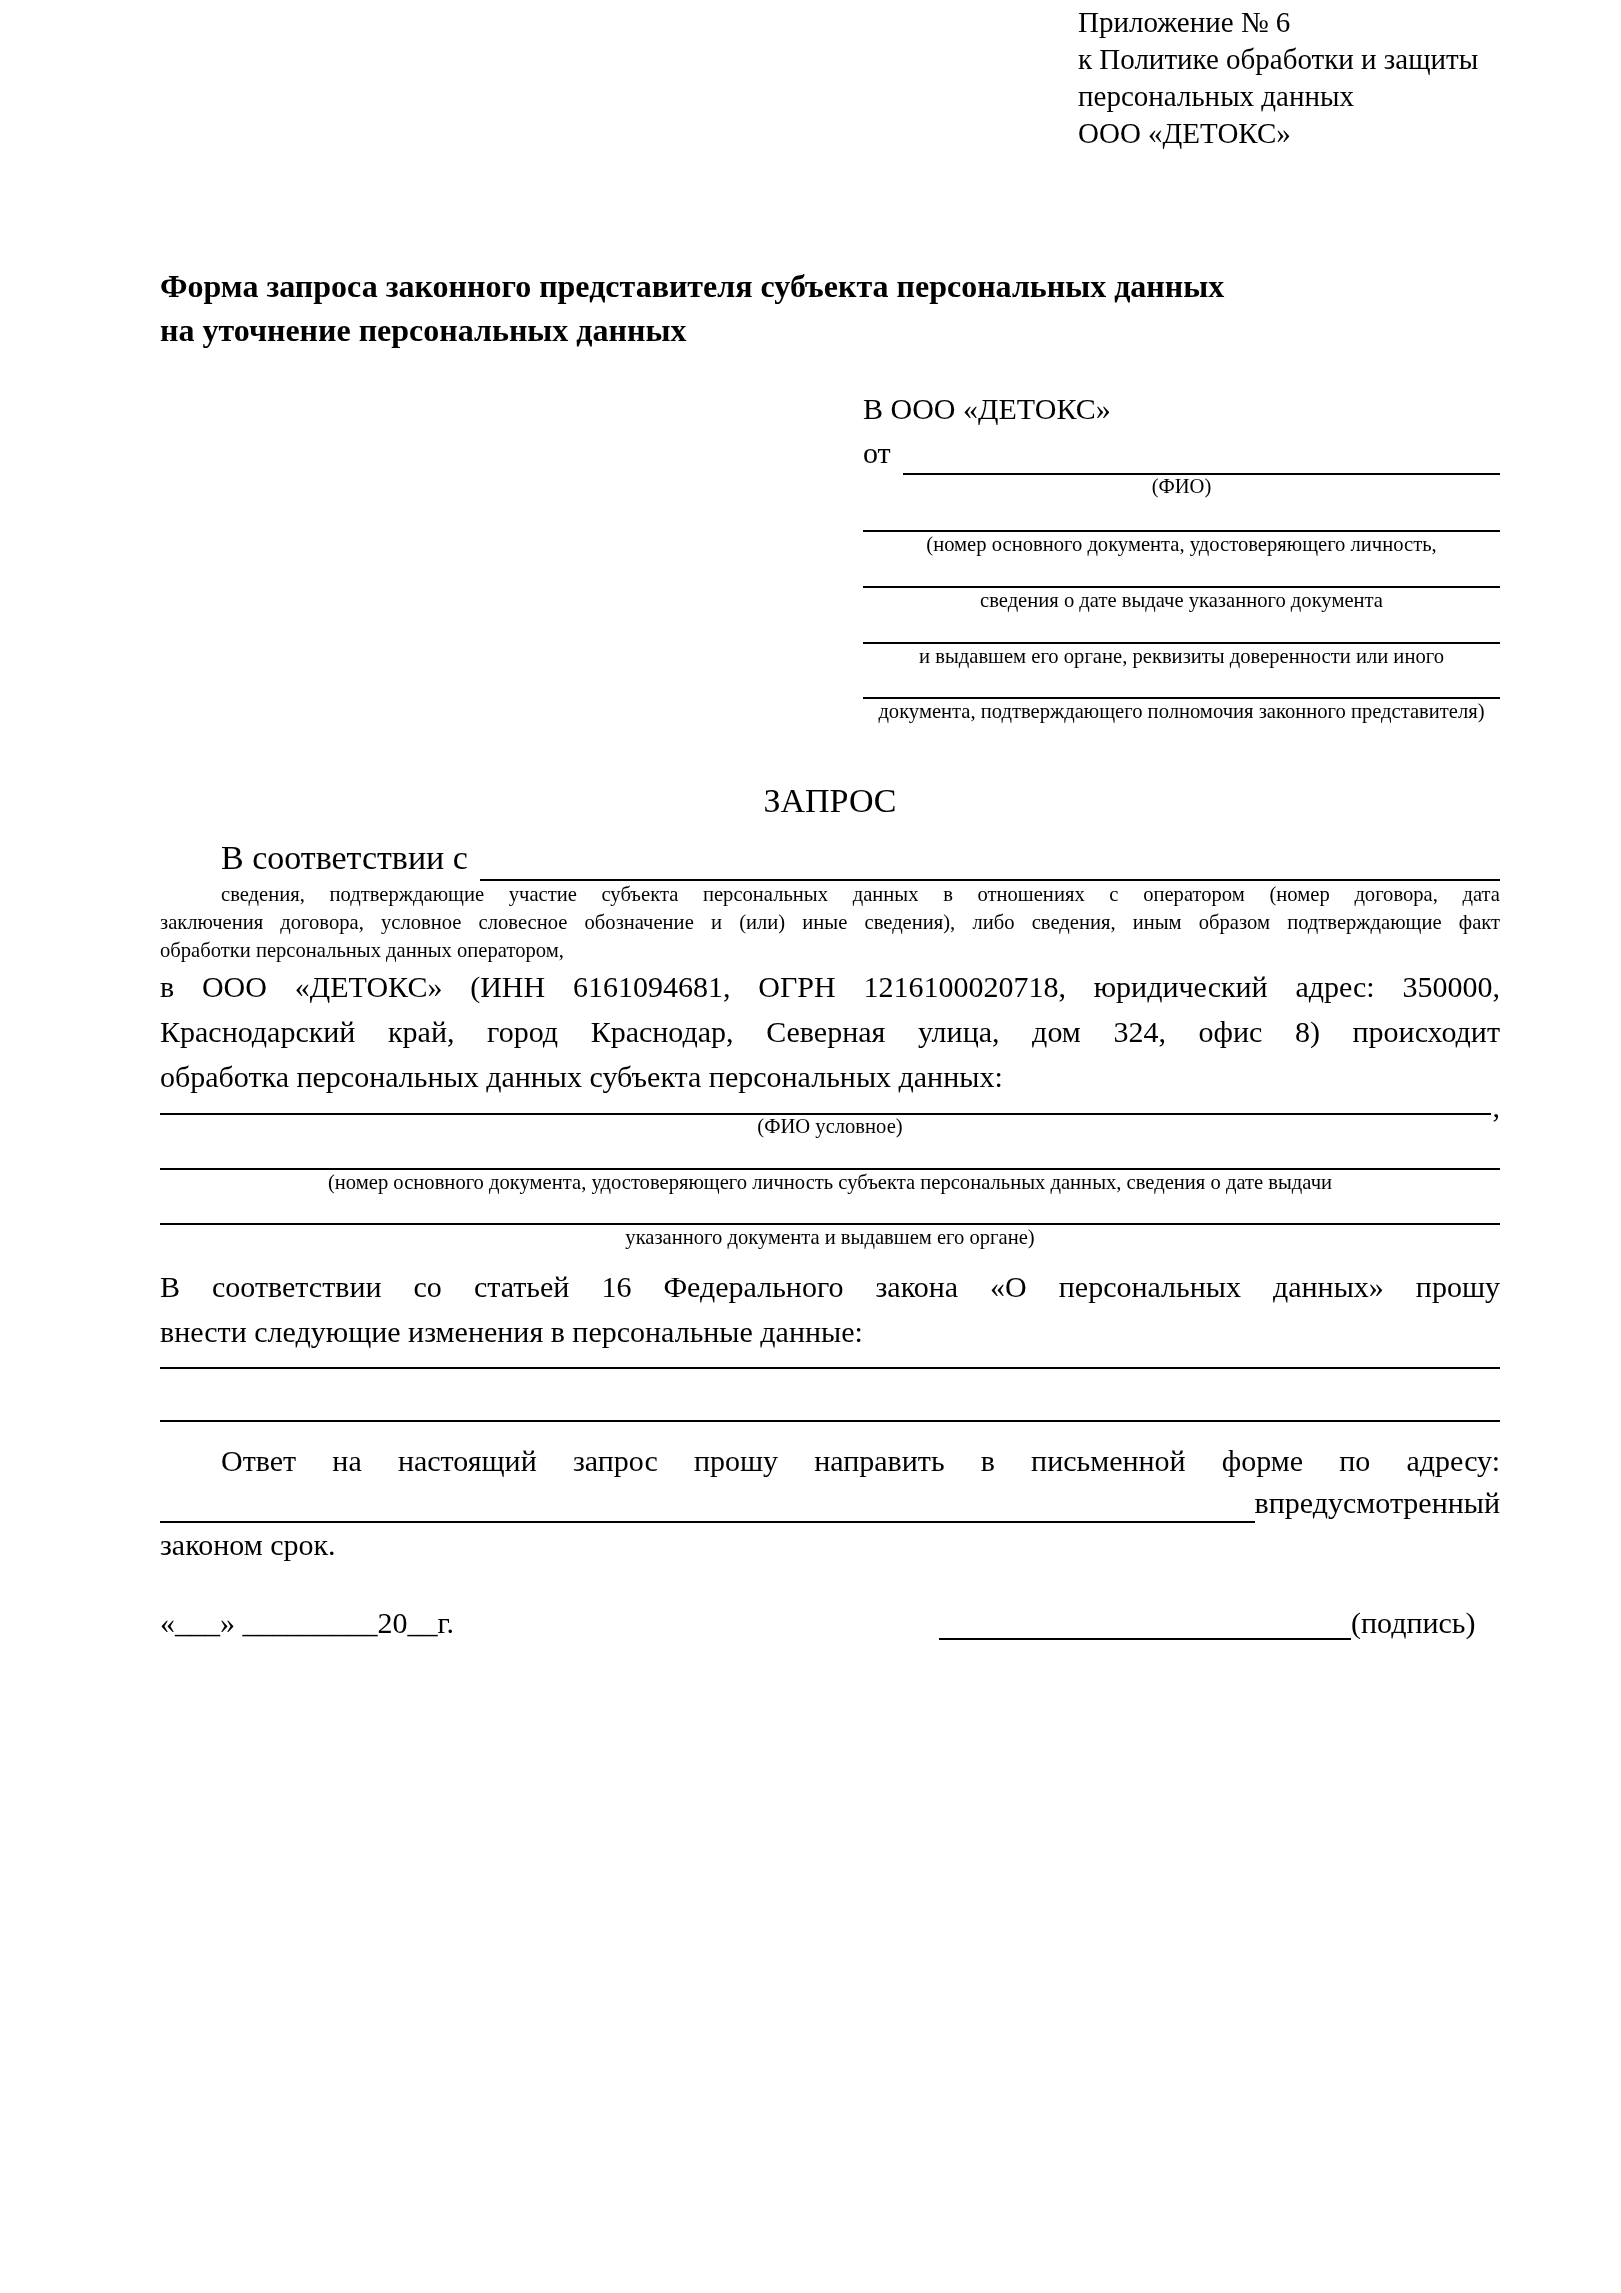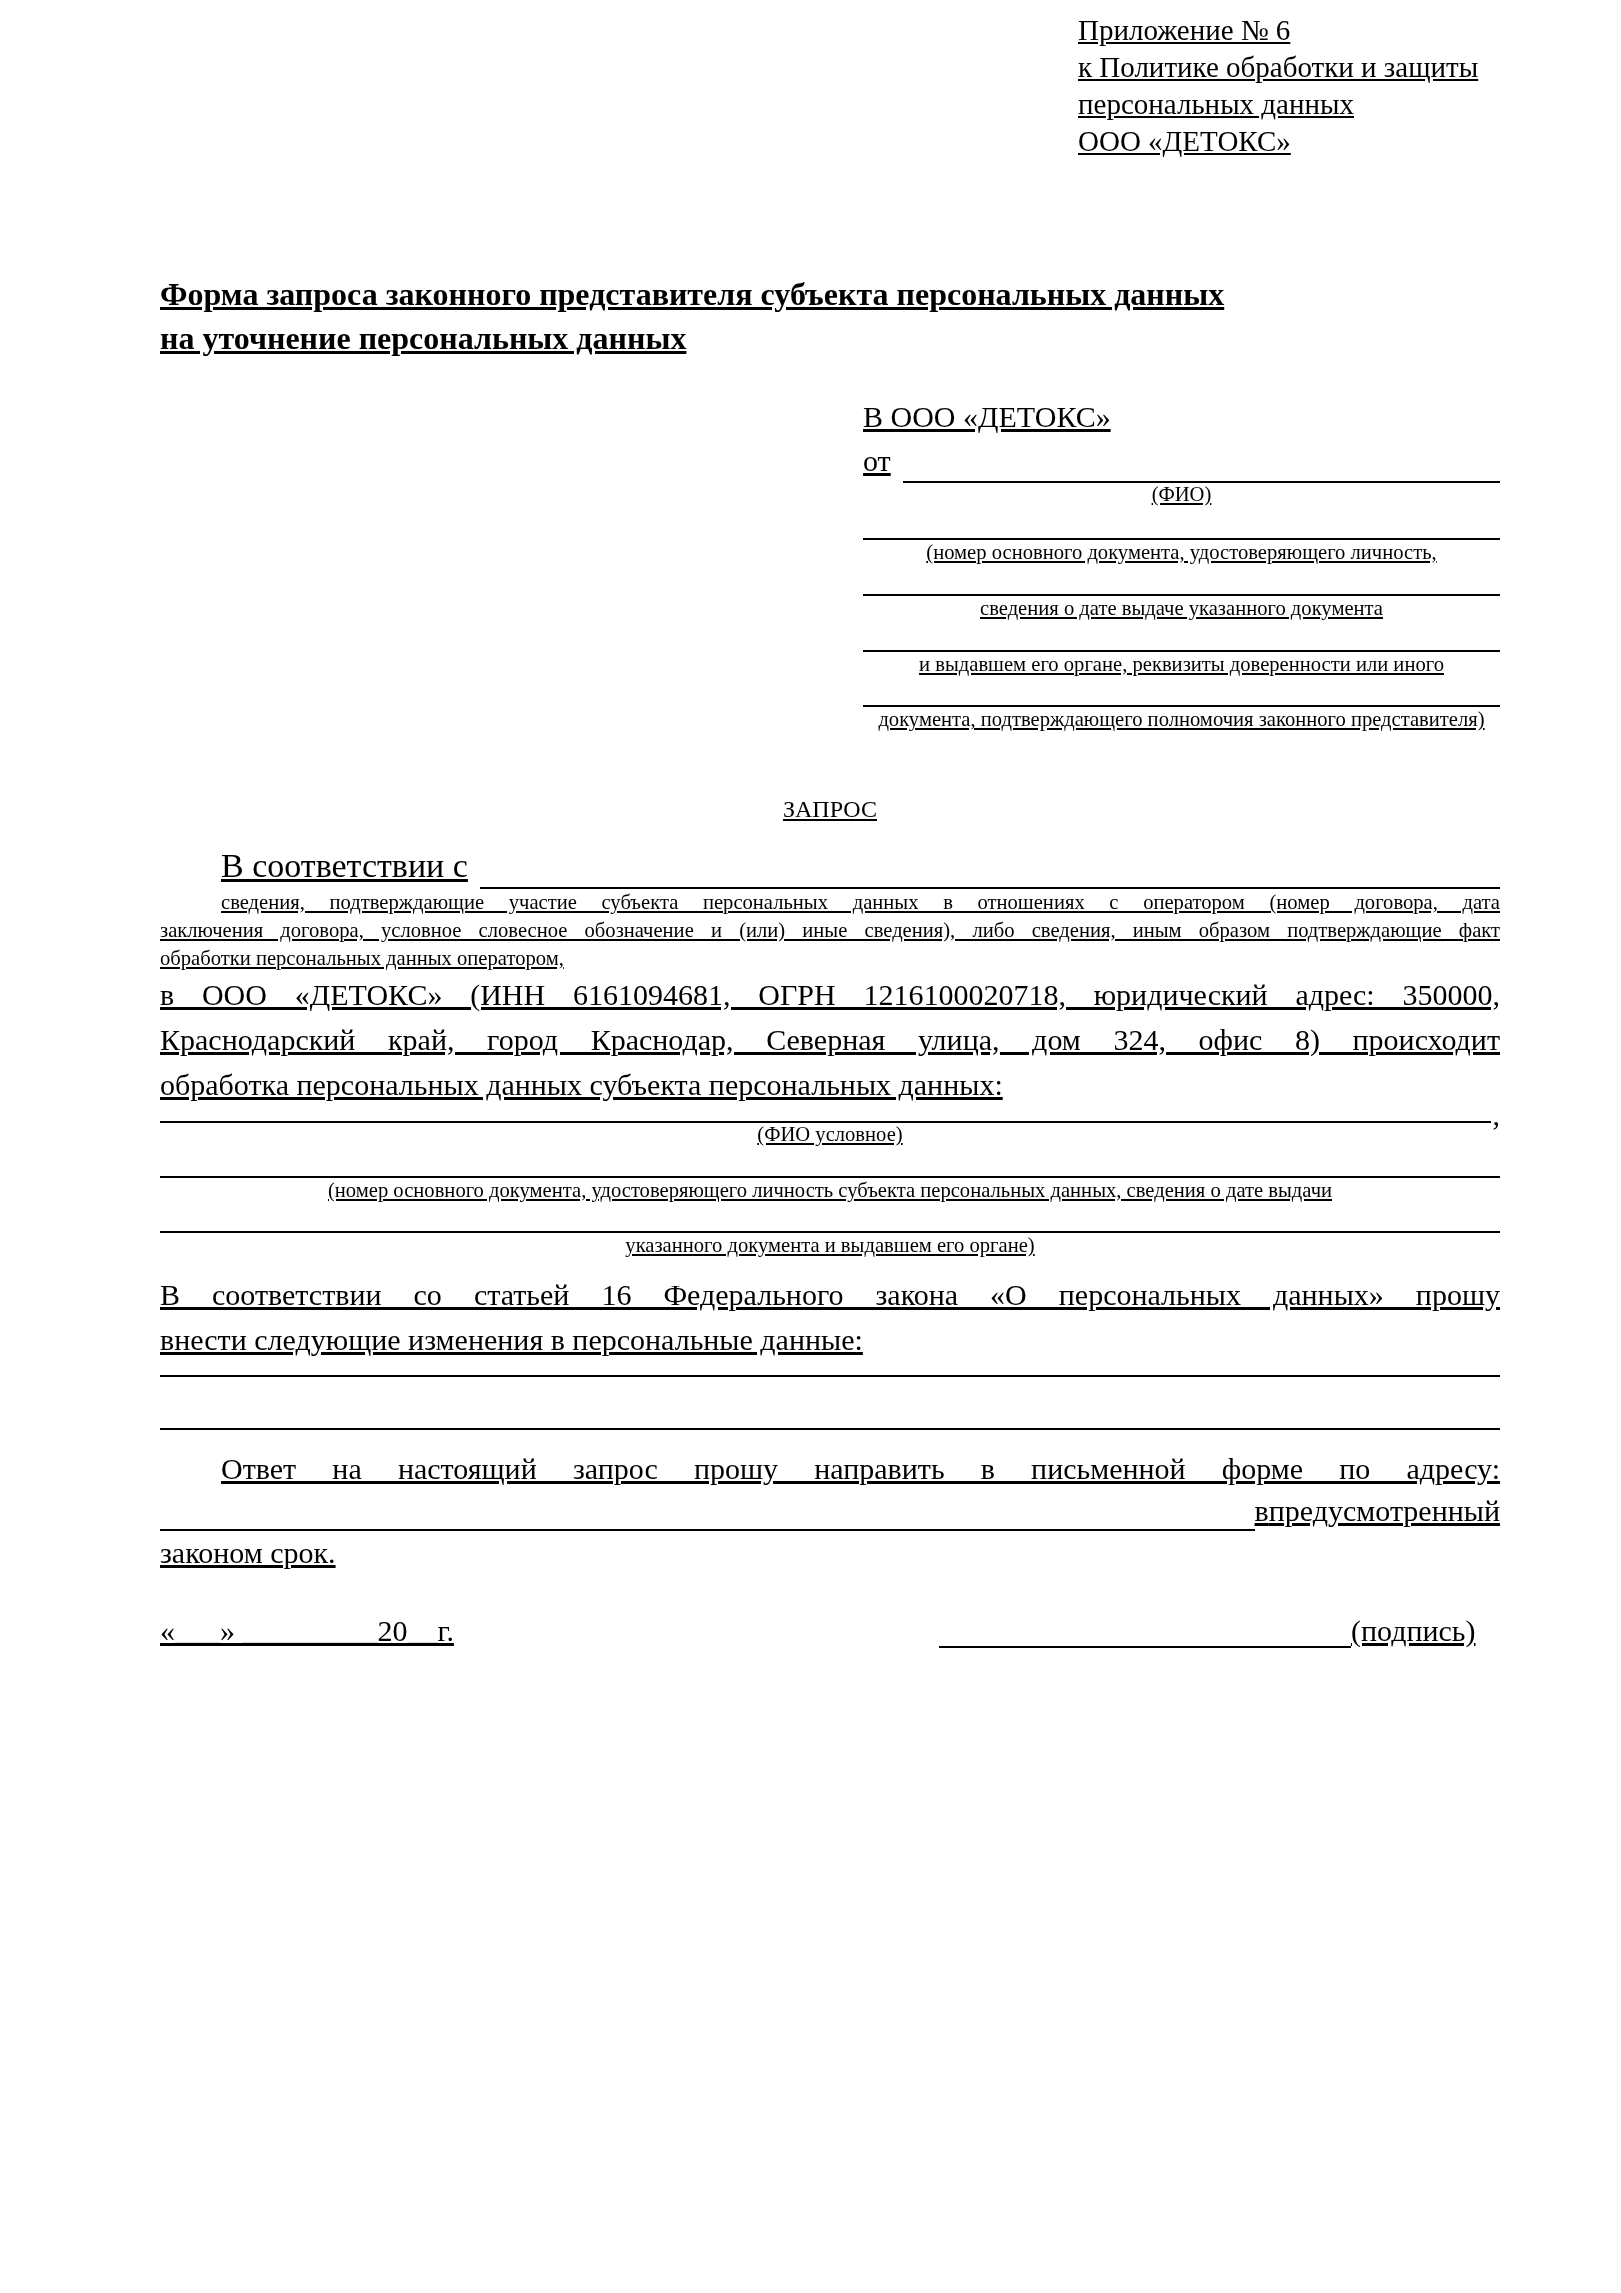--- a/index.html
+++ b/index.html
@@ -1,34 +1,34 @@
 <!DOCTYPE html>
 <html><head>
 <meta charset="utf-8">
 <style>
   html,body{margin:0;padding:0;background:#ffffff;}
   .page{
     position:relative;width:1621px;height:2294px;background:#ffffff;
     font-family:"Liberation Serif","DejaVu Serif",serif;color:#000;
     overflow:hidden;
   }
-  .content{position:absolute;left:160px;top:12px;width:1340px;box-sizing:content-box;text-decoration:underline;}
+  .content{position:absolute;left:160px;top:4px;width:1340px;box-sizing:content-box;}
   .appendix{margin-left:918px;font-size:29px;line-height:37px;}
   .doc-title{margin-top:112px;font-size:32px;font-weight:bold;line-height:44px;}
   .addressee{margin-top:35px;margin-left:703px;width:637px;font-size:30px;}
   .addr-to{line-height:44px;}
   .flex-row{display:flex;align-items:center;}
   .addr-from{height:43px;}
   .fill-line{flex:1;border-bottom:2.9px solid #000;height:100%;margin-left:11.8px;}
   .cap{font-size:20.6px;line-height:24.5px;text-align:center;}
   .cap-fio{margin-bottom:3.9px;}
   .rule{border-bottom:2.9px solid #000;}
   .rule-addr{height:27.4px;margin-bottom:0;}
   .cap-addr{margin-bottom:2px;}
-  .zapros{margin-top:55px;font-size:24px;line-height:44px;text-align:center;}
+  .zapros{margin-top:55px;font-size:34px;line-height:44px;text-align:center;}
   .lead-row{margin-top:13.7px;height:43px;font-size:34px;}
   .lead-label{padding-left:61px;white-space:nowrap;}
   .small-just{font-size:20.6px;line-height:28px;text-align:justify;}
   .just-last{text-align-last:justify;}
   .indent{text-indent:61px;}
   .body-par{font-size:30px;line-height:45px;text-align:justify;}
   .fio-rule-row{height:15.7px;font-size:30px;}
   .fio-rule-row .fill-line{margin-left:0;}
   .comma{line-height:15.7px;padding-left:2px;}
   .rule-subj{height:29px;}

